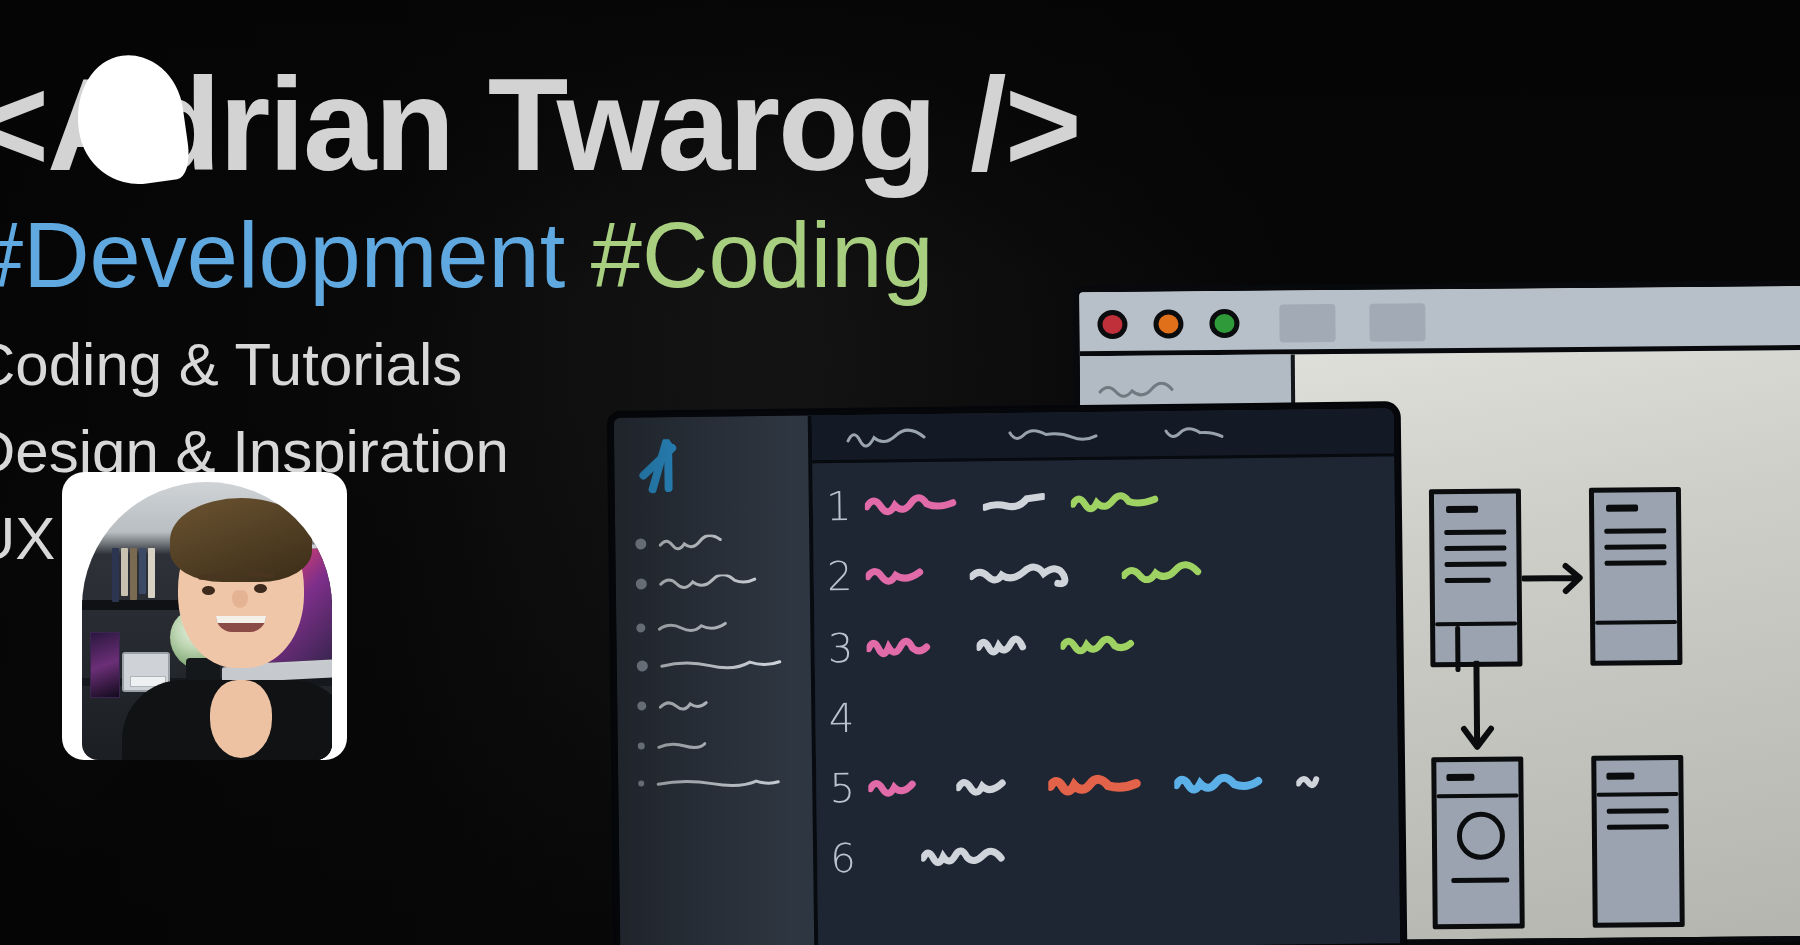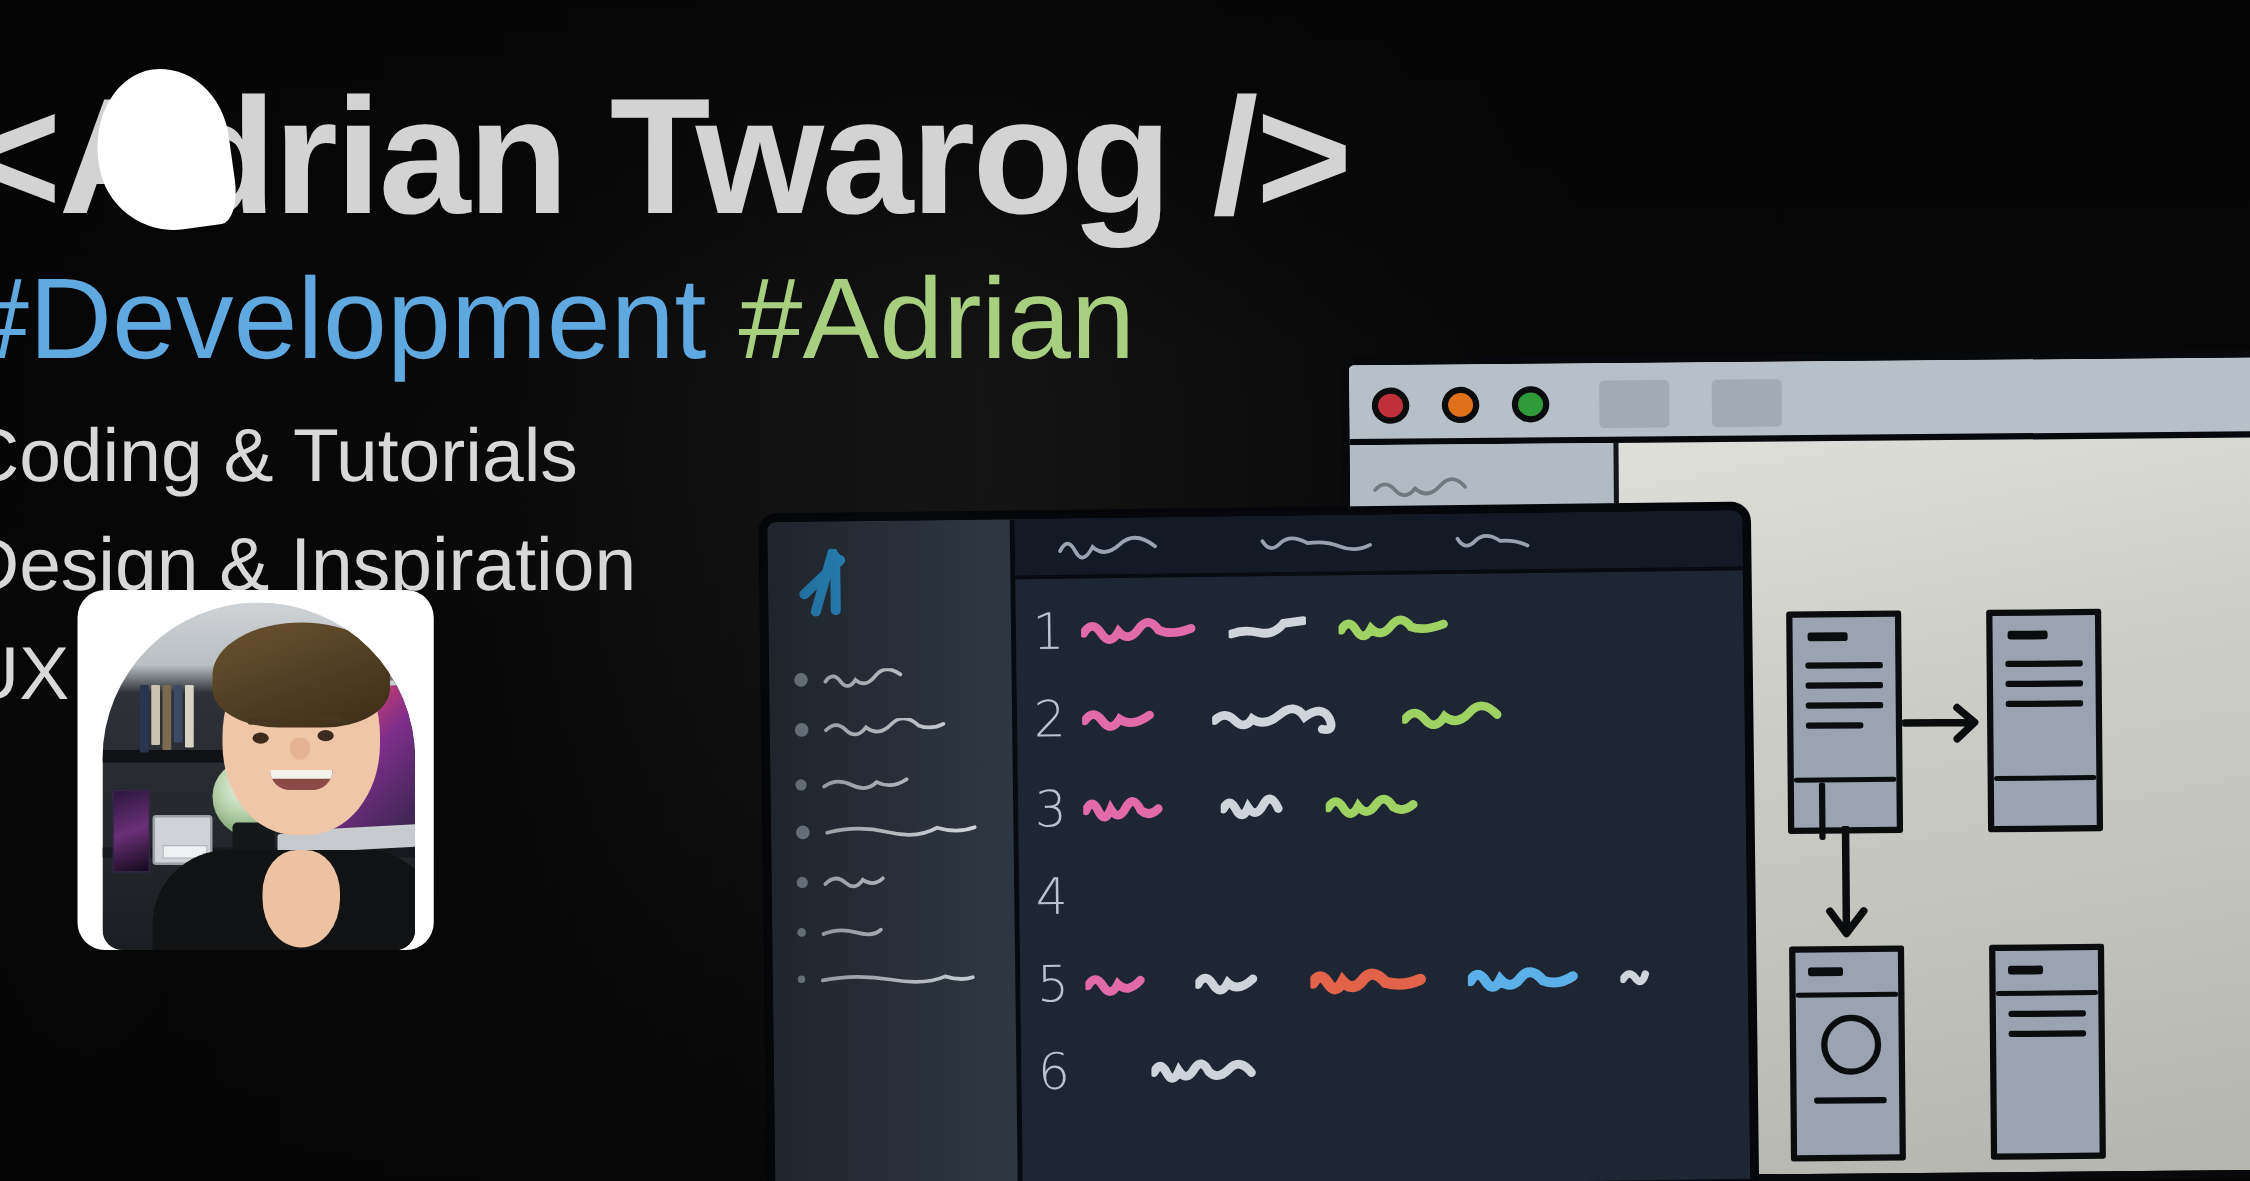--- a/index.html
+++ b/index.html
@@ -439,21 +439,21 @@
     </div>
 
   </div>
 
   <div class="vignette"></div>
 
   <div class="textblock">
     <div class="headline">&lt;Adrian Twarog /&gt;</div>
     <div class="tagline">
       <span class="tag-dev">#Development</span>
-      <span class="tag-des">#Adrian</span>
+      <span class="tag-des">#Coding</span>
     </div>
     <div class="sub-wrap">
       <div class="subline">Coding &amp; Tutorials</div>
       <div class="subline">Design &amp; Inspiration</div>
       <div class="subline">UX</div>
     </div>
   </div>
 
   <div class="blob"></div>
 

